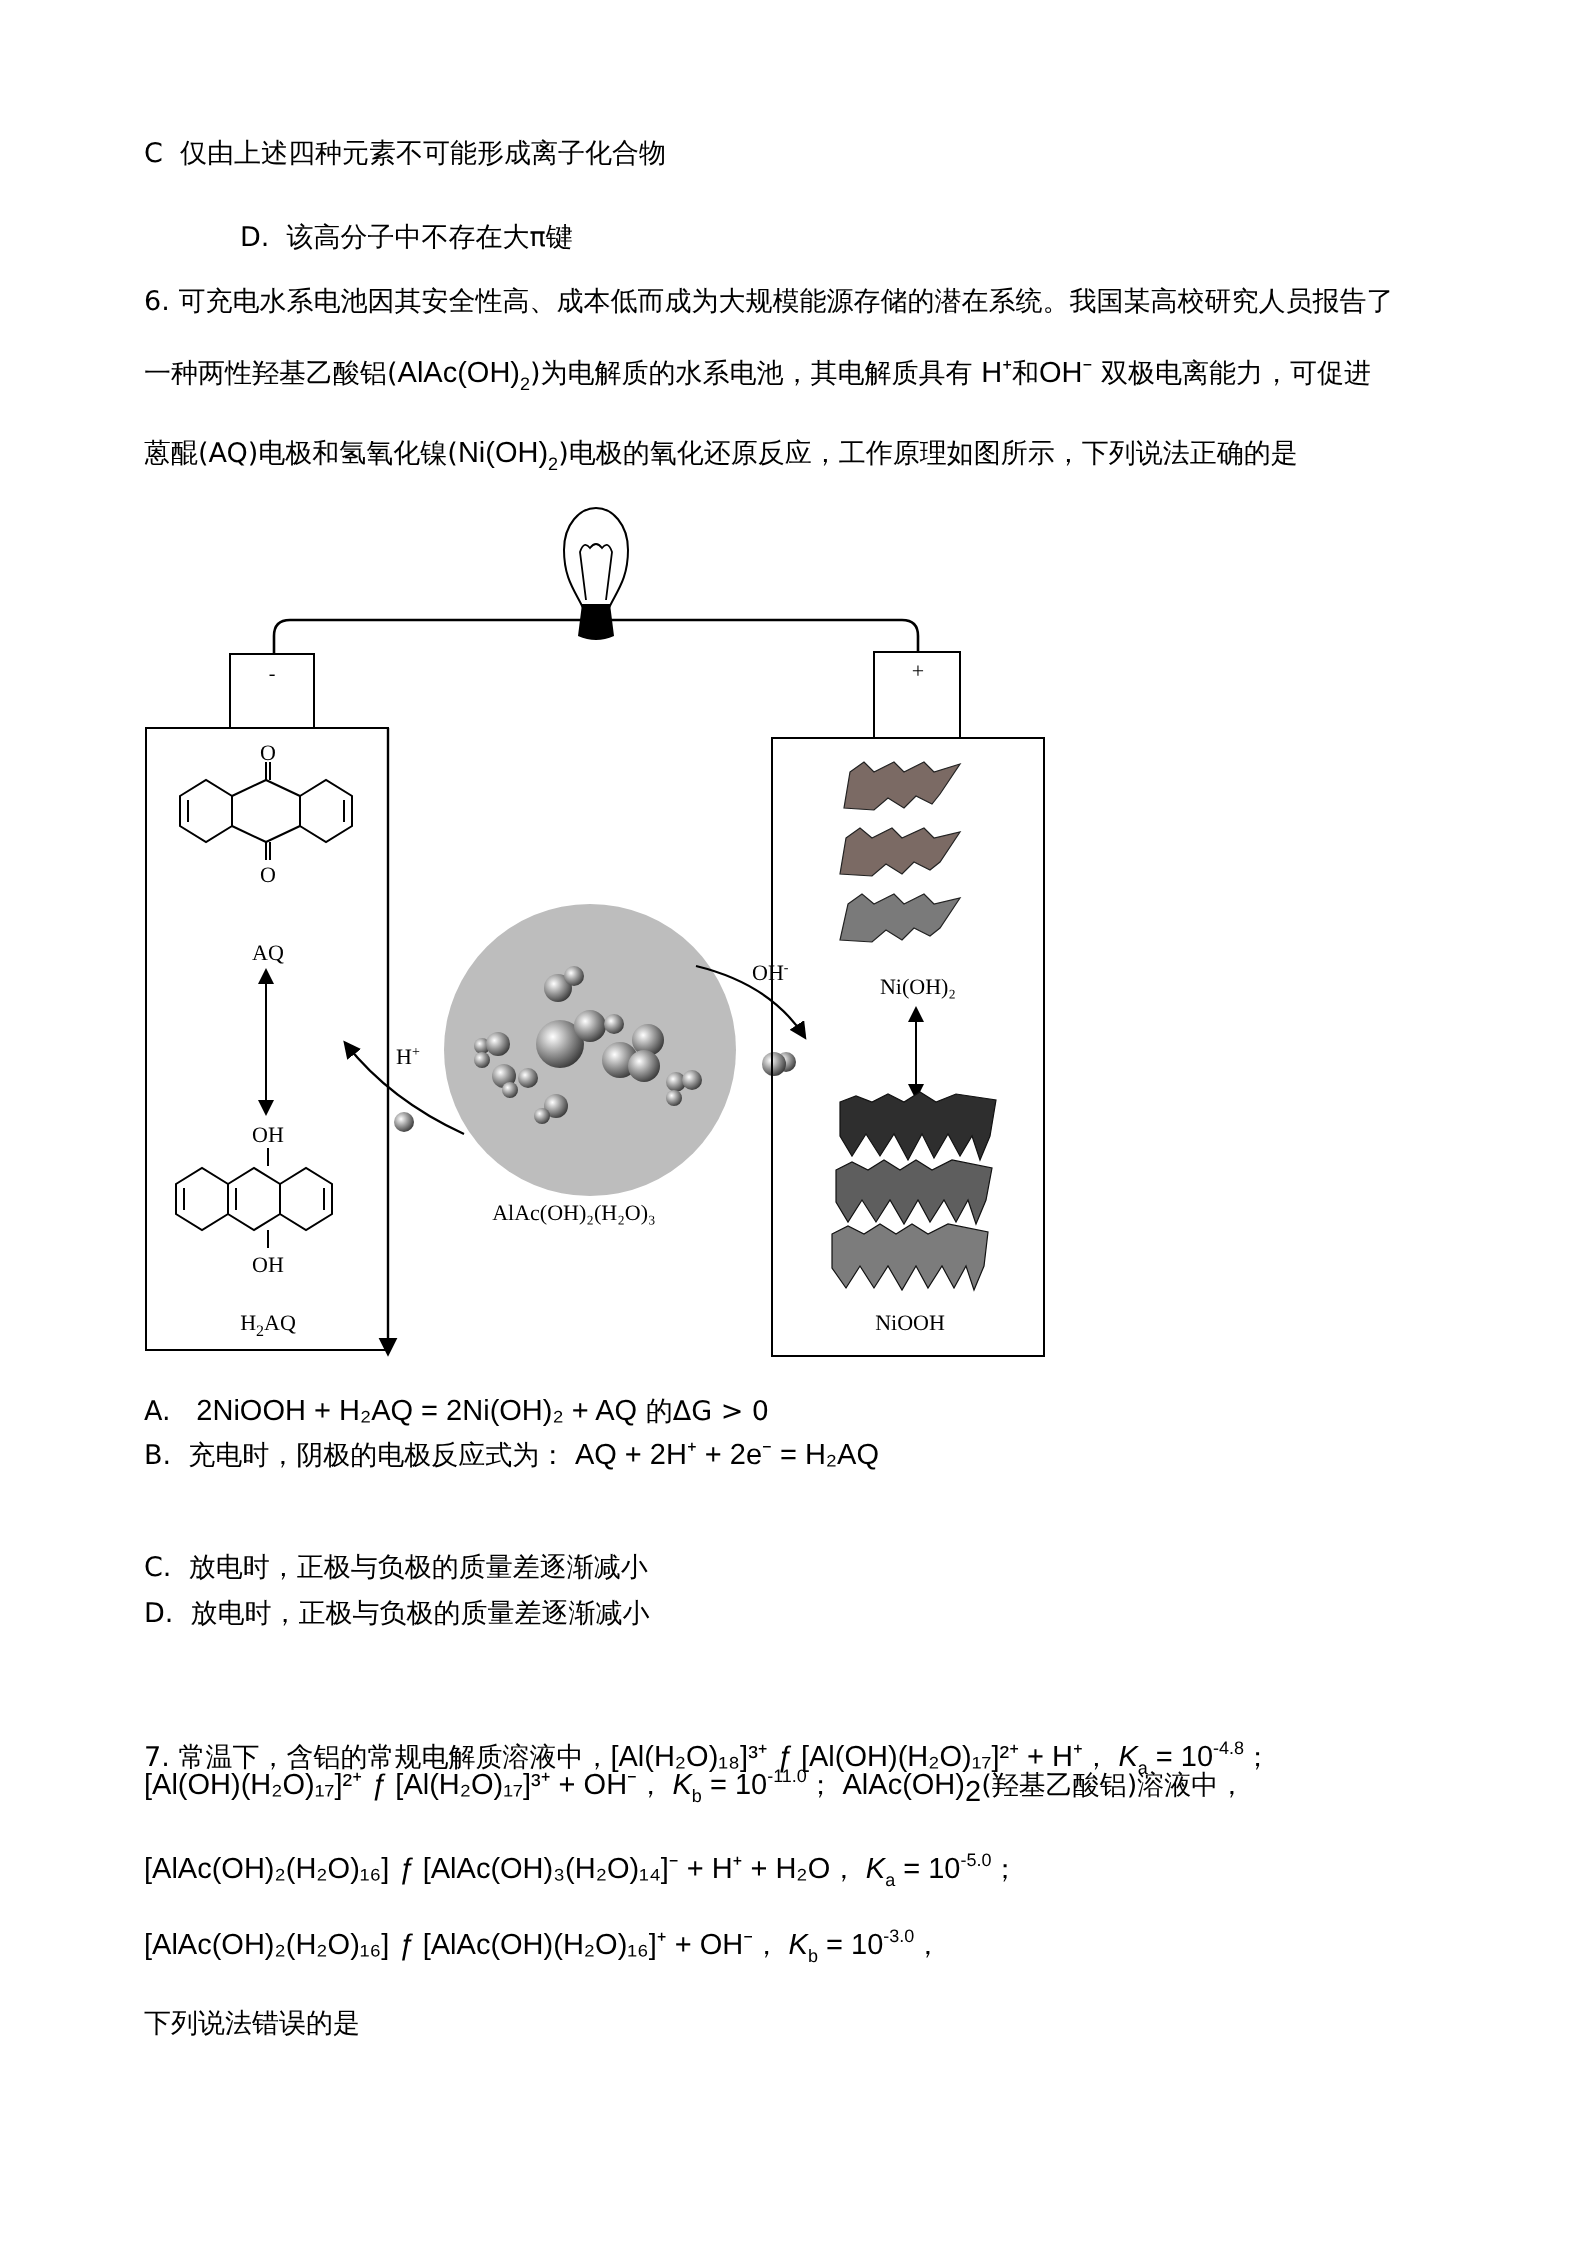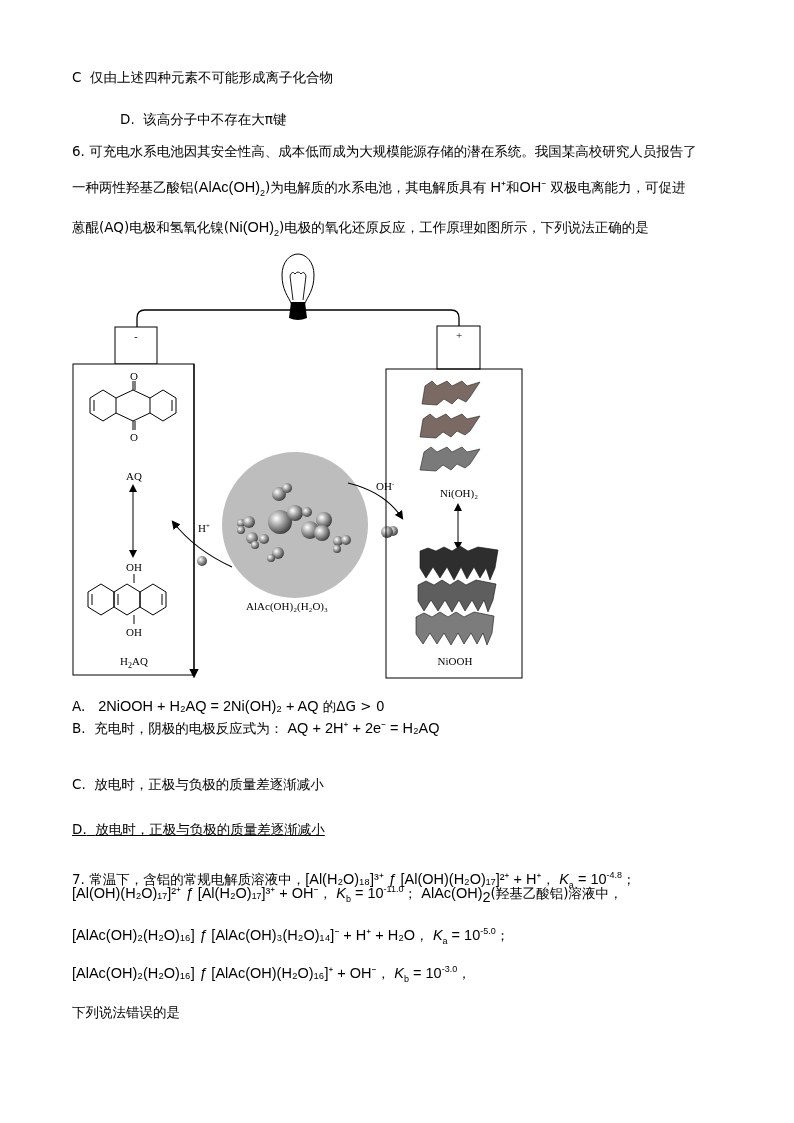--- a/index.html
+++ b/index.html
@@ -168,21 +168,21 @@
 </div>
 <div class="line" style="top:719px;">
   <span>B.</span>&nbsp;
   <span>充电时，阴极的电极反应式为：</span>
   <span class="math">AQ + 2H⁺ + 2e⁻ = H₂AQ</span>
 </div>
 <div class="line" style="top:775px;">
   <span>C.</span>&nbsp;
   <span>放电时，正极与负极的质量差逐渐减小</span>
 </div>
-<div class="line" style="top:820px;text-decoration:underline;">
+<div class="line" style="top:798px;">
   <span>D.</span>&nbsp;
   <span>放电时，正极与负极的质量差逐渐减小</span>
 </div>
 
 <div class="line" style="top:870px;">
   <span>7.</span>
   <span>常温下，含铝的常规电解质溶液中，</span><span class="math">[Al(H₂O)₁₈]³⁺</span>
   <span class="math mi">ƒ</span>
   <span class="math">[Al(OH)(H₂O)₁₇]²⁺ + H⁺</span>，
   <span class="math"><span class="mi">K</span><sub>a</sub> = 10<sup>-4.8</sup></span><span>；</span>

